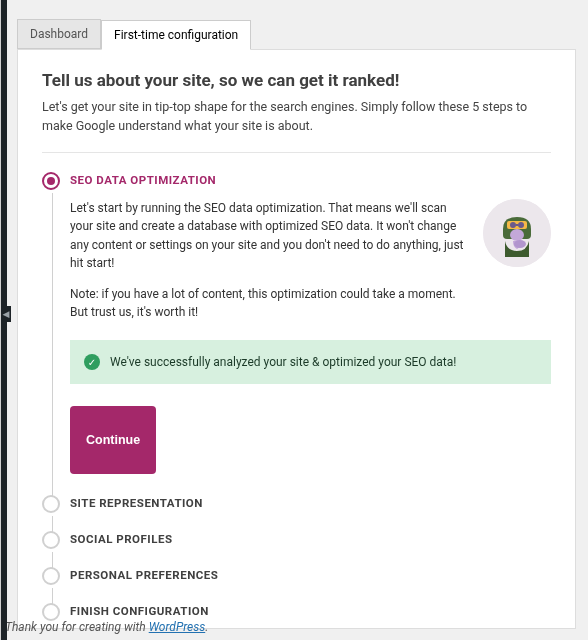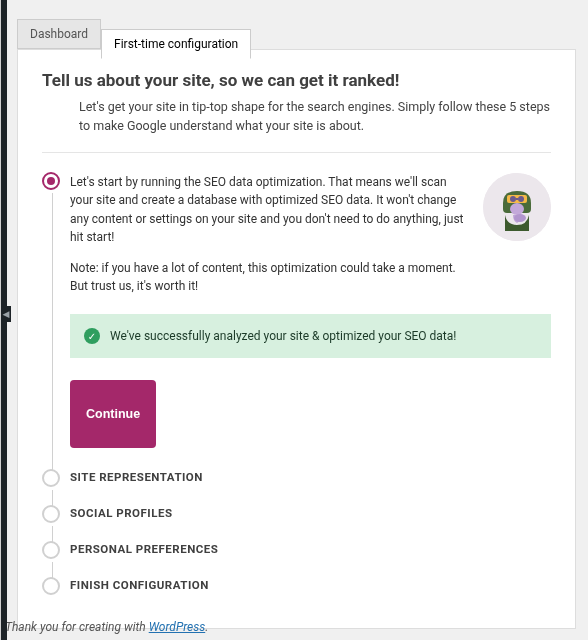--- a/index.html
+++ b/index.html
@@ -52,42 +52,41 @@
       background: #e6e6e6;
       border: 1px solid #ccc;
       cursor: pointer;
       margin-right: 0;
     }
     .tab.active {
       background: #fff;
       border-bottom: 1px solid #fff;
       color: #000;
       position: relative;
-      top: 10px;
+      top: 1px;
     }
     .card {
       margin: 0 12px 0 16px;
       background: #fff;
       border: 1px solid #ddd;
       padding: 20px 24px 24px 24px;
       height: 580px;
       overflow: hidden;
     }
     .title {
       color: #404040;
       font-size: 17px;
       font-weight: 700;
       margin-bottom: 8px;
     }
     .subtitle {
       color: #444;
       font-size: 12.5px;
       line-height: 1.5;
       margin-bottom: 16px;
-      margin-left: 37px;
     }
     .divider {
       border: none;
       border-top: 1px solid #e5e5e5;
       margin-bottom: 20px;
     }
     .steps {
       position: relative;
       padding-left: 28px;
     }
@@ -228,20 +227,21 @@
   <div class="card">
     <h2 class="title">Tell us about your site, so we can get it ranked!</h2>
     <p class="subtitle">Let's get your site in tip-top shape for the search engines. Simply follow these 5 steps to make Google understand what your site is about.</p>
     <hr class="divider">
 
     <div class="steps">
 
       <div class="step active">
         <div class="step-circle"></div>
         <div class="step-line"></div>
+        <div class="step-title">SEO DATA OPTIMIZATION</div>
         <div class="step-body">
           <div class="desc-row">
             <div class="desc-text">
               <p>Let's start by running the SEO data optimization. That means we'll scan your site and create a database with optimized SEO data. It won't change any content or settings on your site and you don't need to do anything, just hit start!</p>
               <p>Note: if you have a lot of content, this optimization could take a moment. But trust us, it's worth it!</p>
             </div>
             <div class="avatar">
               <svg viewBox="0 0 68 68">
                 <circle cx="34" cy="34" r="34" fill="#ece7ec"></circle>
                 <path d="M20 30 Q20 18 34 18 Q48 18 48 30 L48 36 Q48 40 44 40 L24 40 Q20 40 20 36 Z" fill="#4a6b3a"></path>

